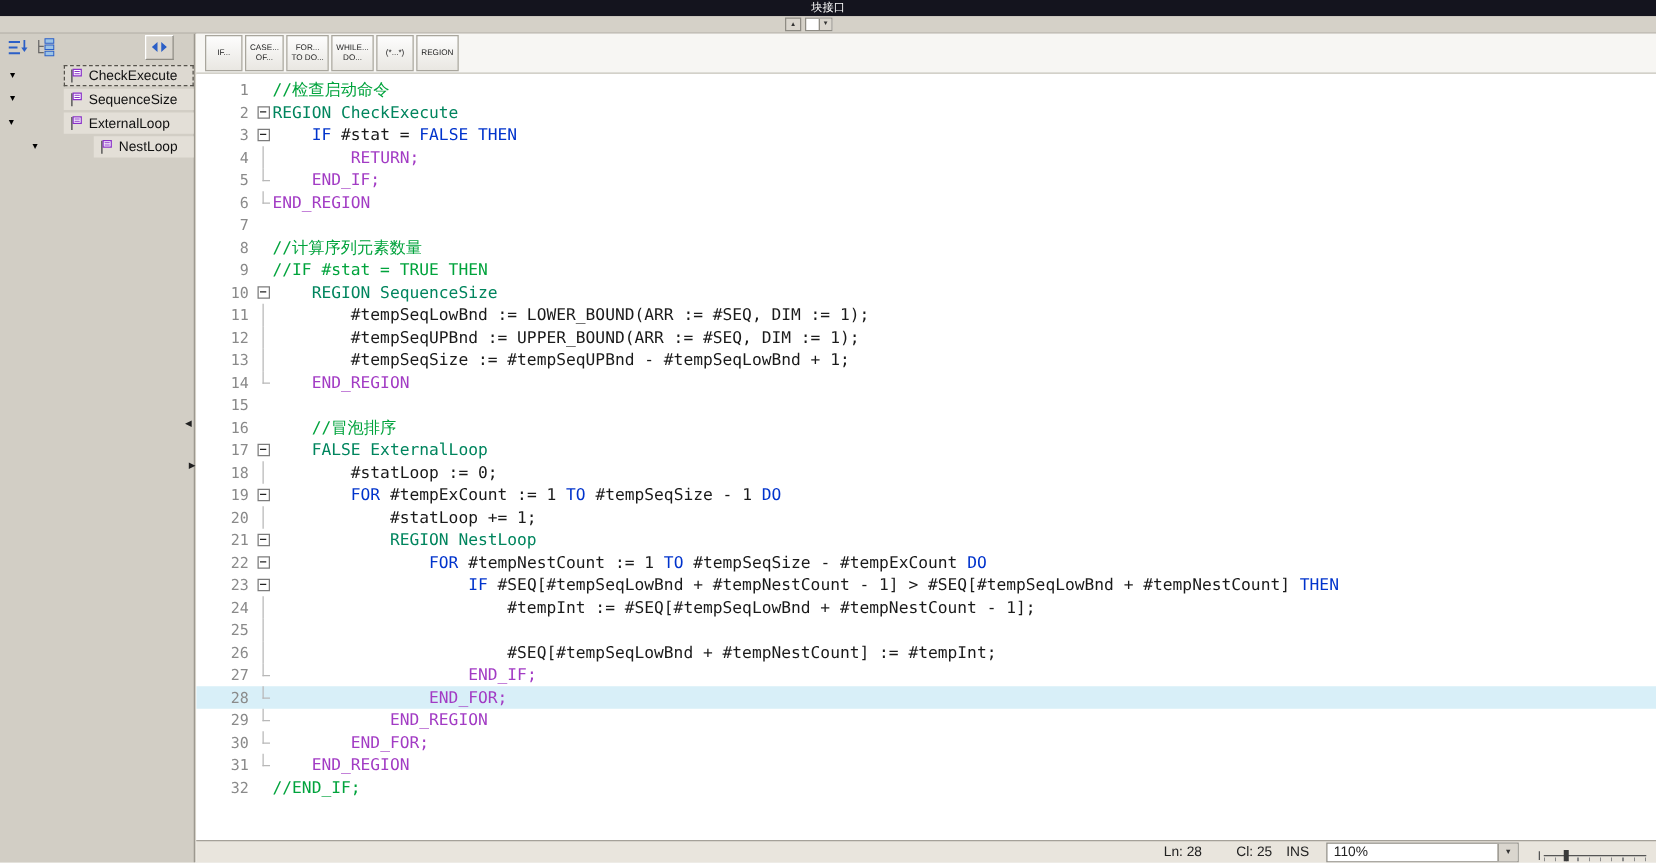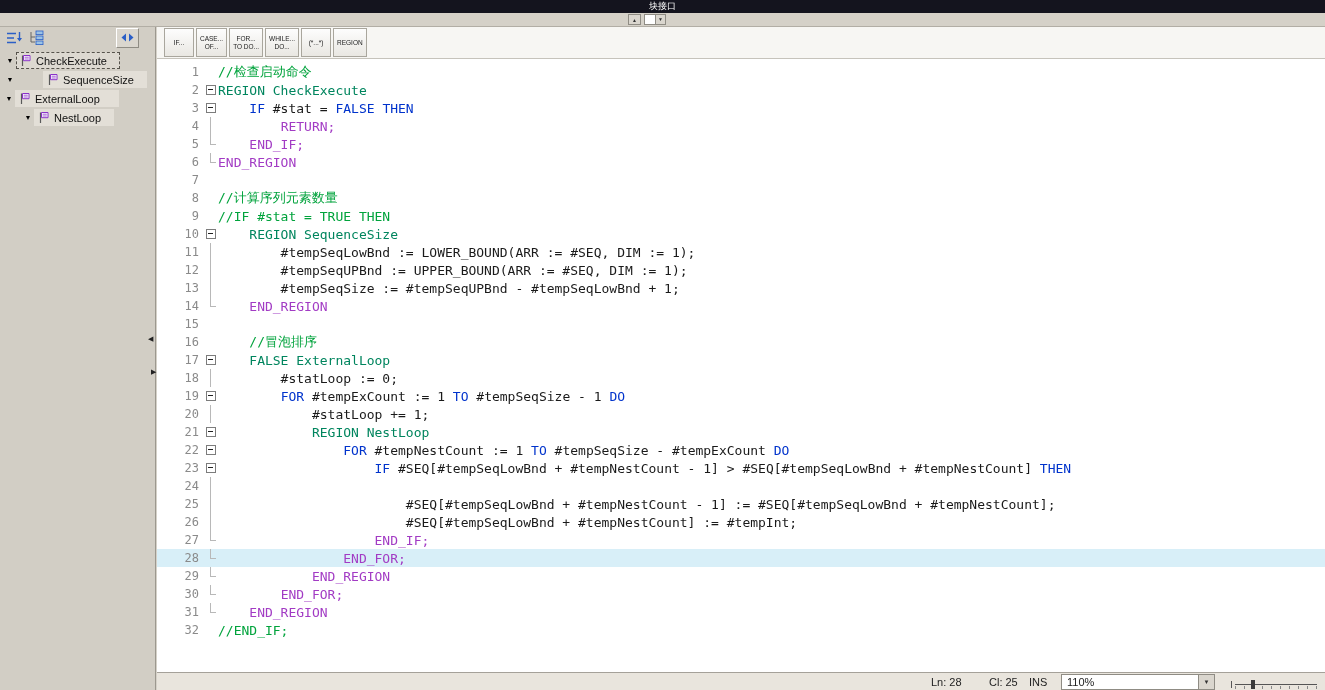--- a/index.html
+++ b/index.html
@@ -16,21 +16,21 @@
   .mini-combo { position:absolute; left:644px; top:1px; width:22px; height:11px; background:#fff; border:1px solid #8F8C84; }
   .mini-combo .dd { position:absolute; right:0; top:0; width:10px; height:100%; background:#DAD6CE; border-left:1px solid #8F8C84; font-size:5px; text-align:center; line-height:9px; color:#333; }
 
   
   .left-panel { position:absolute; left:0; top:27px; width:156px; height:663px; background:#D2CEC5; border-right:1px solid #9C988F; }
   .panel-header { position:relative; height:24px; }
   .hicon { position:absolute; top:3px; width:18px; height:18px; display:inline-block; }
   .hicon.i1 { left:6px; }
   .hicon.i2 { left:28px; }
   .collapse-btn { position:absolute; left:116px; top:1px; width:23px; height:20px; background:#DAD6CE; border:1px solid #8F8C84; border-top-color:#FFF; border-left-color:#FFF; padding:0; }
-  .tree-row { height:19px; display:flex; align-items:center; }
+  .tree-row { height:19px; display:flex; align-items:center;justify-content:space-between; }
   .tw { width:12px; font-size:7px; color:#000; text-align:center; flex:none; }
   .row-box { display:flex; align-items:center; height:17px; background:#E3DFD7; padding:0 3px; border:1px solid transparent; }
   .row-box.selected { border:1px dashed #56534C; background:#DDD9D1; }
   .region-icon { width:12px; height:13px; margin-right:4px; flex:none; }
   .tree-label { font-size:11px; color:#111; white-space:nowrap; }
   .split-a { position:absolute; font-size:7px; color:#222; z-index:5; }
   .split-a.a1 { left:148px; top:335px; }
   .split-a.a2 { left:151px; top:368px; }
 
   
@@ -198,22 +198,22 @@
         <div class="code-line"><span class="ln">14</span><span class="fold end"></span><span class="code"><span class="seg-p">    </span><span class="seg-e">END_REGION</span></span></div>
         <div class="code-line"><span class="ln">15</span><span class="fold none"></span><span class="code"></span></div>
         <div class="code-line"><span class="ln">16</span><span class="fold none"></span><span class="code"><span class="seg-p">    </span><span class="seg-c">//冒泡排序</span></span></div>
         <div class="code-line"><span class="ln">17</span><span class="fold box"></span><span class="code"><span class="seg-p">    </span><span class="seg-r">FALSE ExternalLoop</span></span></div>
         <div class="code-line"><span class="ln">18</span><span class="fold line"></span><span class="code"><span class="seg-p">        #statLoop := 0;</span></span></div>
         <div class="code-line"><span class="ln">19</span><span class="fold box"></span><span class="code"><span class="seg-p">        </span><span class="seg-k">FOR</span><span class="seg-p"> #tempExCount := 1 </span><span class="seg-k">TO</span><span class="seg-p"> #tempSeqSize - 1 </span><span class="seg-k">DO</span></span></div>
         <div class="code-line"><span class="ln">20</span><span class="fold line"></span><span class="code"><span class="seg-p">            #statLoop += 1;</span></span></div>
         <div class="code-line"><span class="ln">21</span><span class="fold box"></span><span class="code"><span class="seg-p">            </span><span class="seg-r">REGION NestLoop</span></span></div>
         <div class="code-line"><span class="ln">22</span><span class="fold box"></span><span class="code"><span class="seg-p">                </span><span class="seg-k">FOR</span><span class="seg-p"> #tempNestCount := 1 </span><span class="seg-k">TO</span><span class="seg-p"> #tempSeqSize - #tempExCount </span><span class="seg-k">DO</span></span></div>
         <div class="code-line"><span class="ln">23</span><span class="fold box"></span><span class="code"><span class="seg-p">                    </span><span class="seg-k">IF</span><span class="seg-p"> #SEQ[#tempSeqLowBnd + #tempNestCount - 1] &gt; #SEQ[#tempSeqLowBnd + #tempNestCount] </span><span class="seg-k">THEN</span></span></div>
-        <div class="code-line"><span class="ln">24</span><span class="fold line"></span></div>
-        <div class="code-line"><span class="ln">25</span><span class="fold line"></span><span class="code"><span class="seg-p">                        #SEQ[#tempSeqLowBnd + #tempNestCount - 1] := #SEQ[#tempSeqLowBnd + #tempNestCount];</span></span></div>
+        <div class="code-line"><span class="ln">24</span><span class="fold line"></span><span class="code"><span class="seg-p">                        #tempInt := #SEQ[#tempSeqLowBnd + #tempNestCount - 1];</span></span></div>
+        <div class="code-line"><span class="ln">25</span><span class="fold line"></span></div>
         <div class="code-line"><span class="ln">26</span><span class="fold line"></span><span class="code"><span class="seg-p">                        #SEQ[#tempSeqLowBnd + #tempNestCount] := #tempInt;</span></span></div>
         <div class="code-line"><span class="ln">27</span><span class="fold end"></span><span class="code"><span class="seg-p">                    </span><span class="seg-e">END_IF;</span></span></div>
         <div class="code-line current"><span class="ln">28</span><span class="fold end"></span><span class="code"><span class="seg-p">                </span><span class="seg-e">END_FOR;</span></span></div>
         <div class="code-line"><span class="ln">29</span><span class="fold end"></span><span class="code"><span class="seg-p">            </span><span class="seg-e">END_REGION</span></span></div>
         <div class="code-line"><span class="ln">30</span><span class="fold end"></span><span class="code"><span class="seg-p">        </span><span class="seg-e">END_FOR;</span></span></div>
         <div class="code-line"><span class="ln">31</span><span class="fold end"></span><span class="code"><span class="seg-p">    </span><span class="seg-e">END_REGION</span></span></div>
         <div class="code-line"><span class="ln">32</span><span class="fold none"></span><span class="code"><span class="seg-c">//END_IF;</span></span></div>
       </div>
   </div>
   <div class="statusbar">

